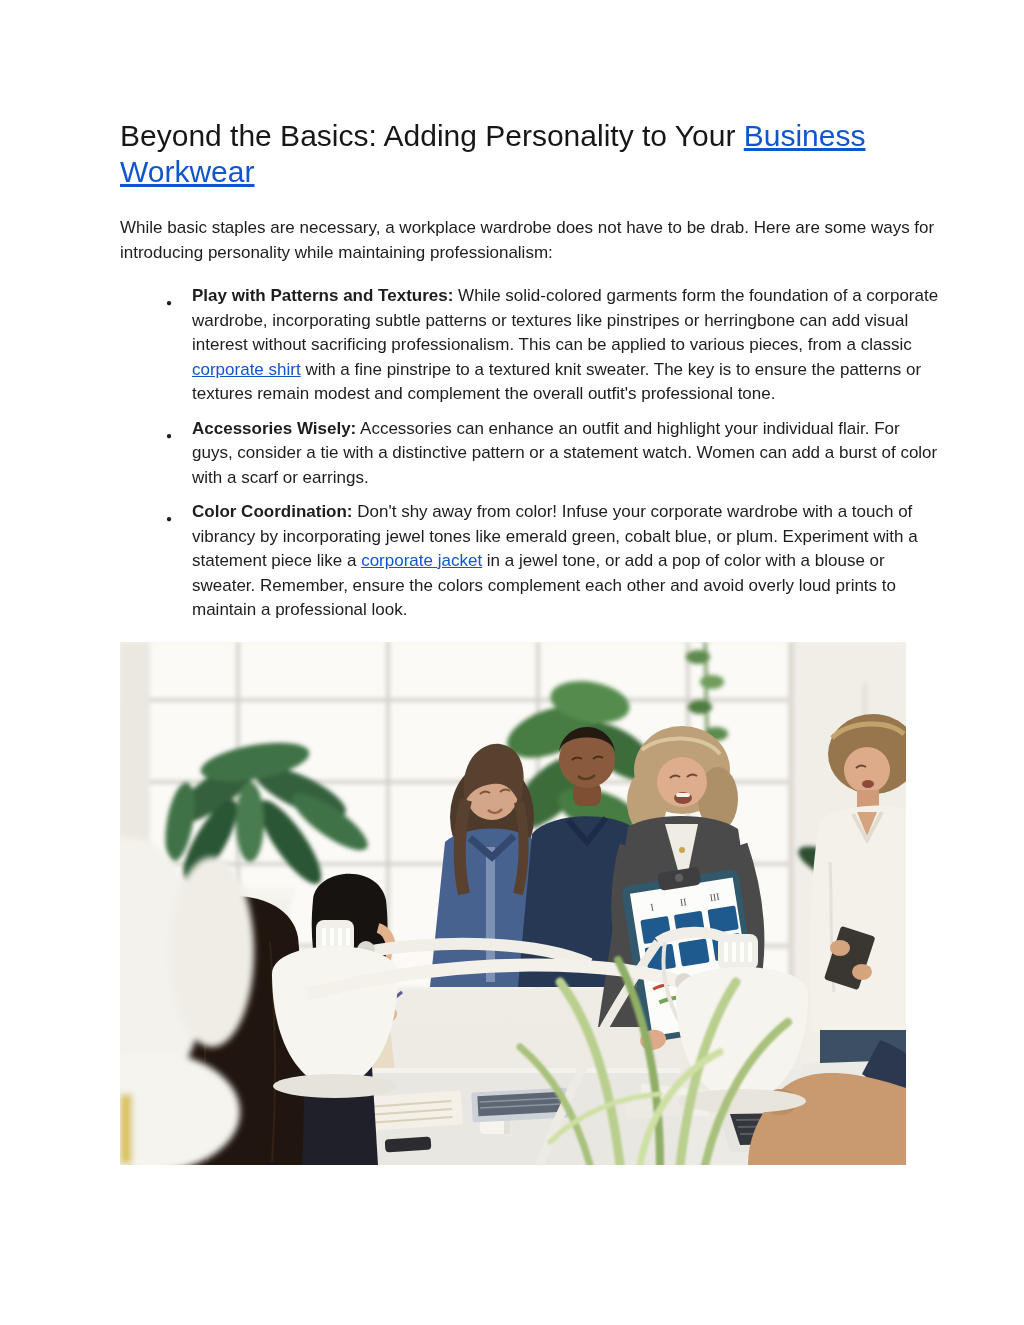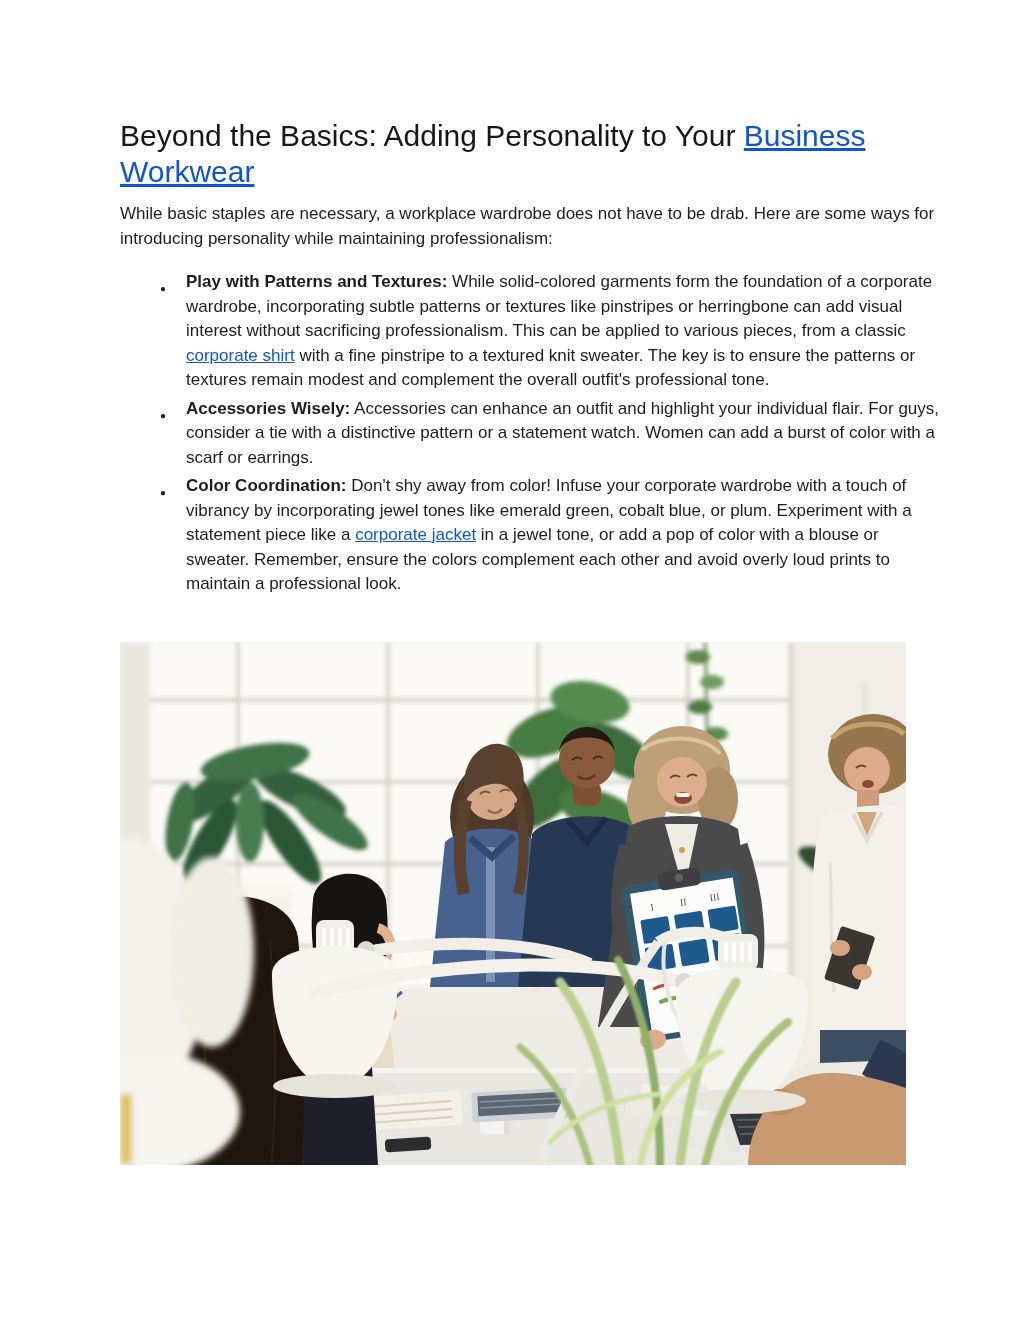--- a/index.html
+++ b/index.html
@@ -2,23 +2,23 @@
 <html><head>
 <meta charset="utf-8">
 <style>
   html,body{margin:0;padding:0;background:#ffffff;}
   .page{position:relative;width:1024px;height:1325px;background:#ffffff;overflow:hidden;
         font-family:"Liberation Sans","DejaVu Sans",sans-serif;color:#1d1d1f;}
   .content{padding:118px 74px 0 120px;}
   h1.doc-title{margin:0;font-size:30px;line-height:36px;font-weight:400;color:#171717;}
   .doc-link{color:#1155cc;text-decoration:underline;cursor:pointer;}
   .doc-link:empty{display:none;}
-  p.intro{margin:12px 0 0;font-size:17px;line-height:24.5px;}
+  p.intro{margin:26px 0 0;font-size:17px;line-height:24.5px;}
   ul.doc-list{margin:19px 0 0;padding:0 0 0 62px;list-style:none;font-size:17px;line-height:24.5px;}
-  ul.doc-list li{position:relative;margin:4px;}
+  ul.doc-list li{position:relative;margin:10px;}
   ul.doc-list li::before{content:"●";position:absolute;left:-26px;top:7px;font-size:10px;color:#1d1d1f;}
   .bold{font-weight:700;}
   figure.photo{position:absolute;left:120px;top:642px;width:786px;height:523px;margin:0;overflow:hidden;}
   figure.photo svg{display:block;}
 </style>
 </head>
 <body>
 
 <div class="page">
   <div class="content">

